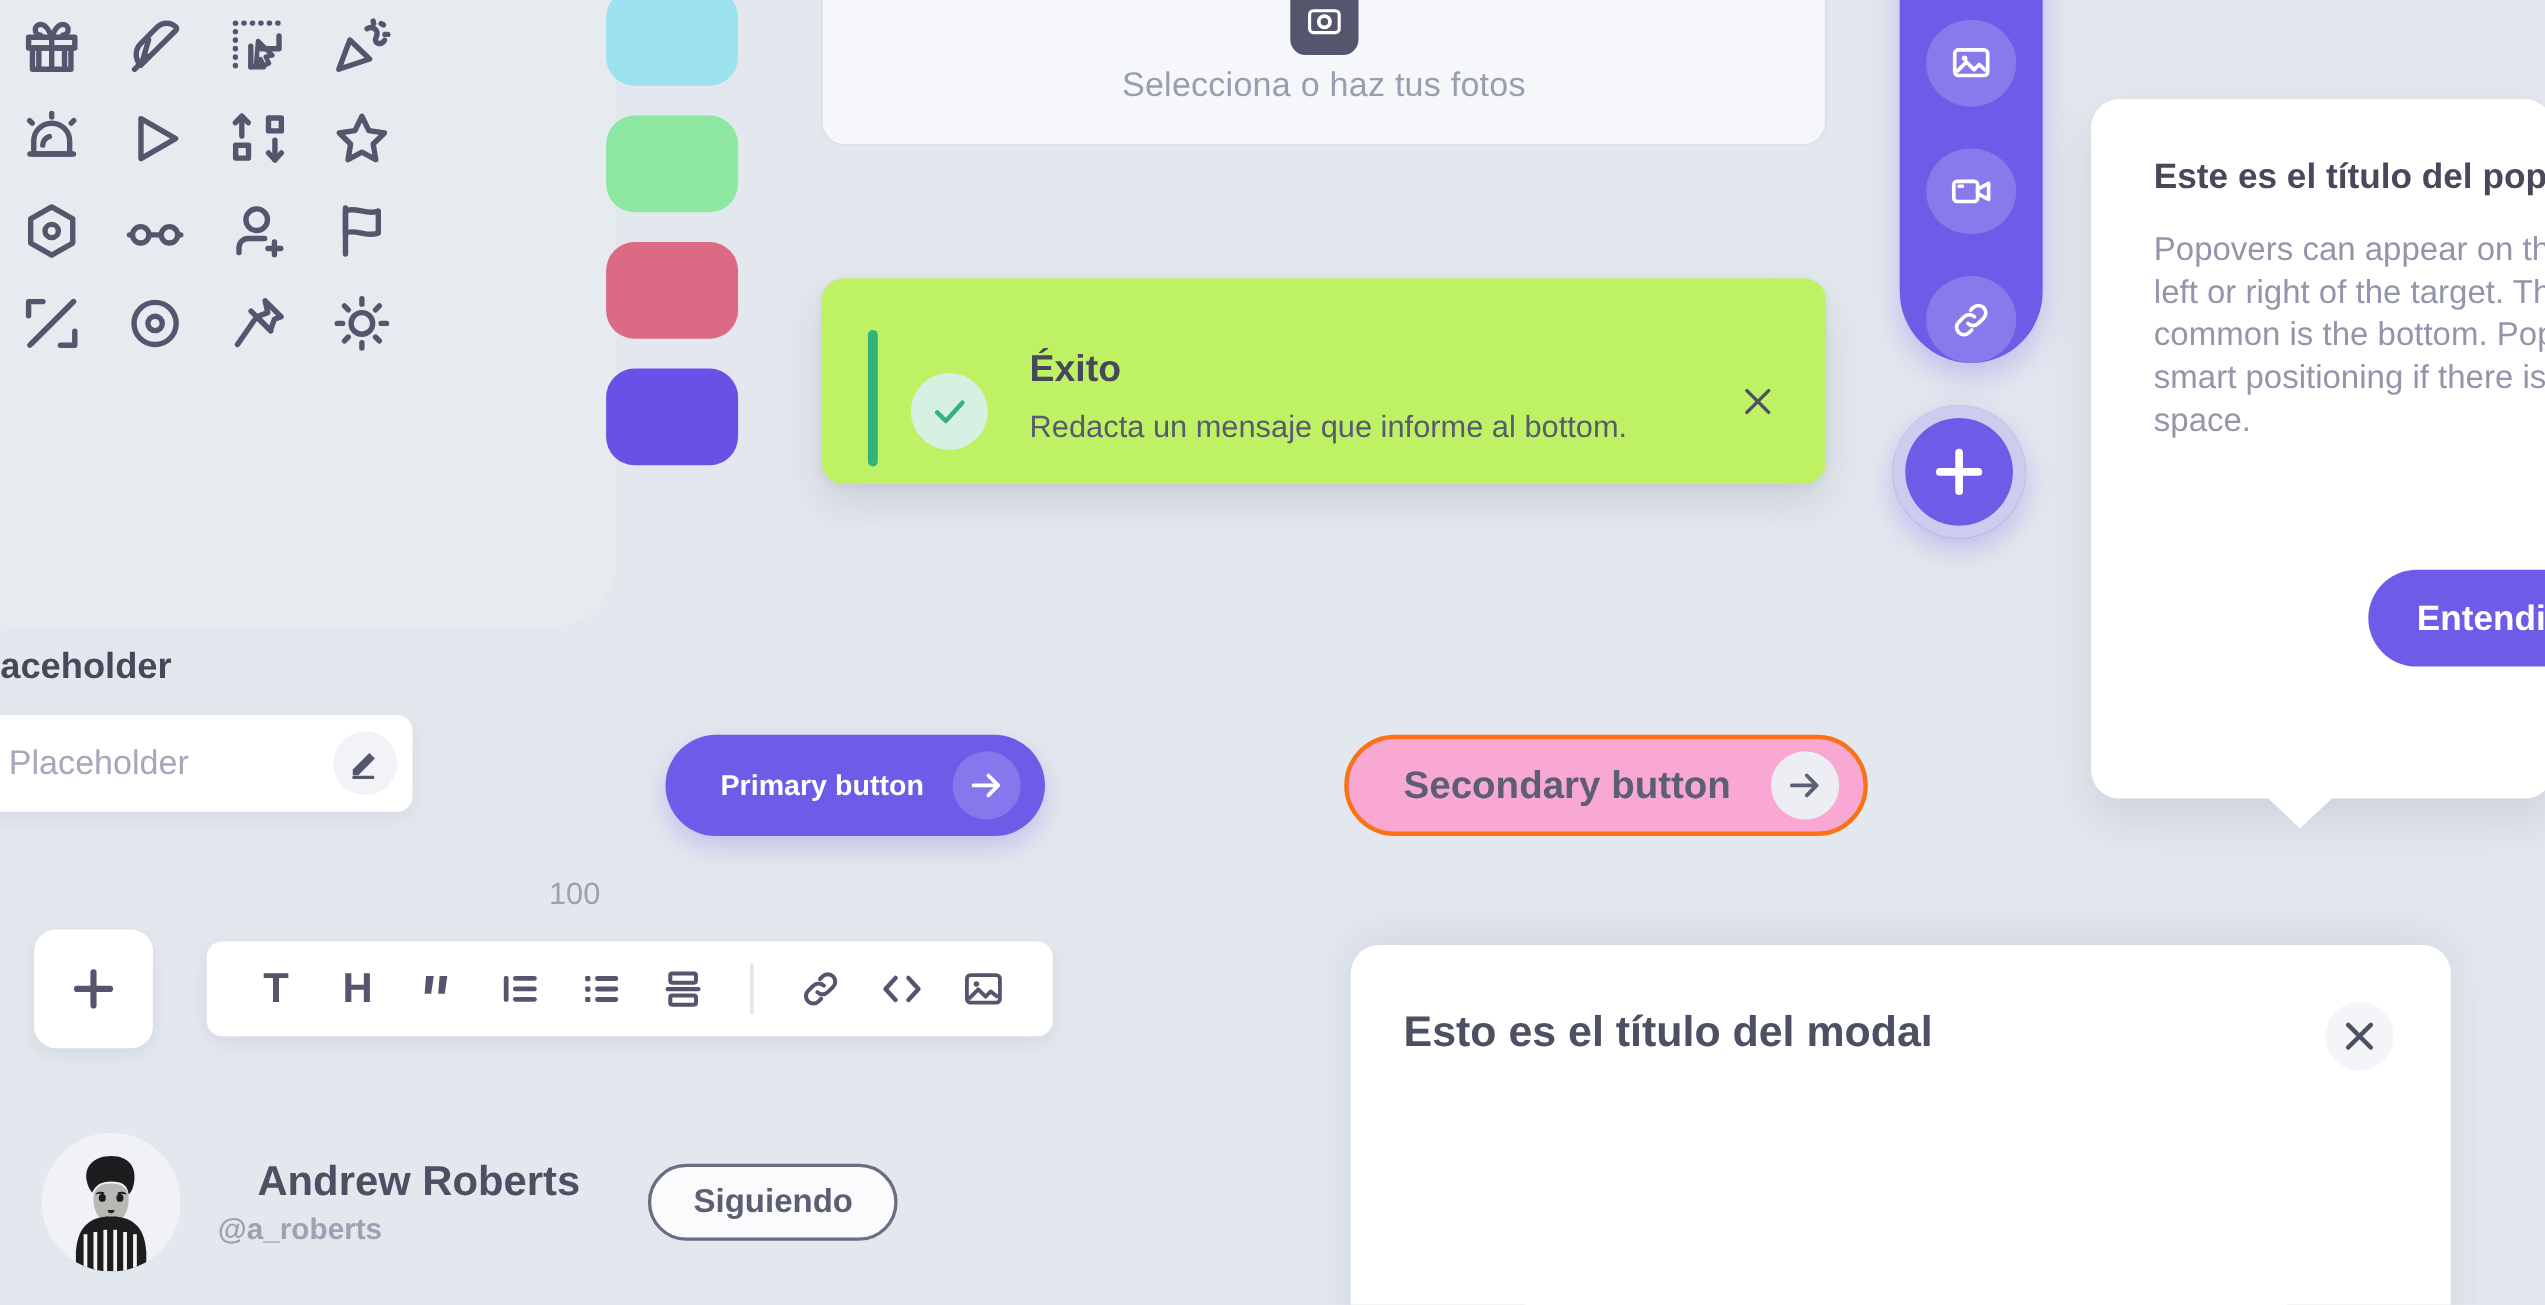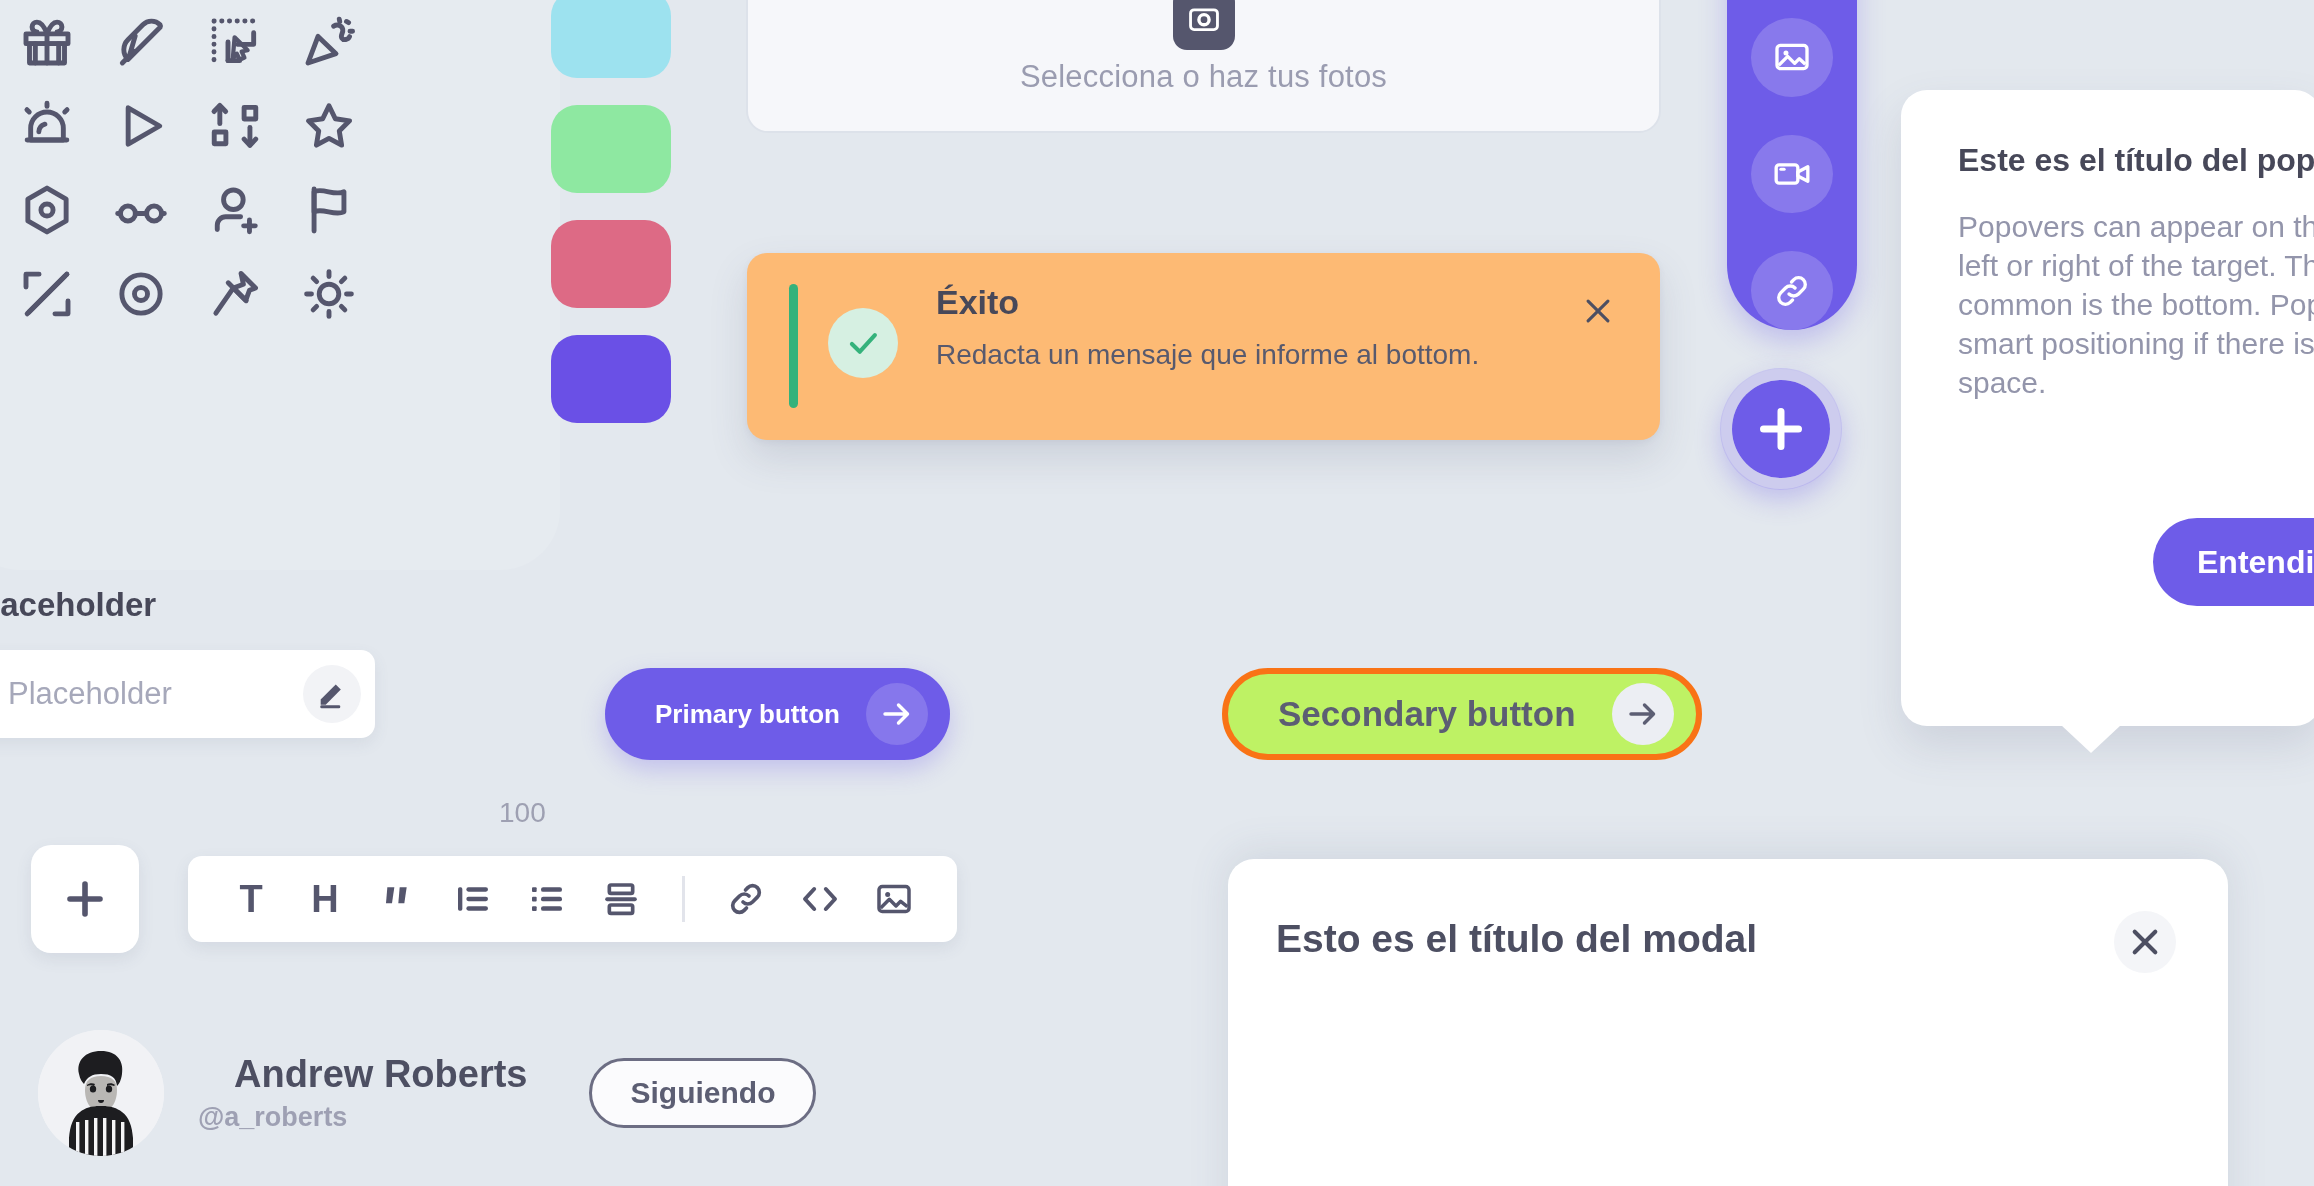--- a/index.html
+++ b/index.html
@@ -51,23 +51,23 @@
     width: 62px; height: 62px; border-radius: 14px;
     background: #55566d; display: flex; align-items: center; justify-content: center;
   }
   .dz-icon svg { width: 34px; height: 34px; }
   .dz-text { font-size: 31px; color: #9a9cb0; letter-spacing: .2px; margin-top: 36px; }
 
   
   .toast {
     position: absolute; left: 747px; top: 253px;
     width: 913px; height: 187px;
-    background: #fdba74; border-radius: 20px;
+    background: #bef264; border-radius: 20px;
     box-shadow: 0 18px 38px rgba(80,90,120,.16), 0 2px 6px rgba(80,90,120,.07);
-    display: flex; align-items: flex-start; padding: 0;
+    display: flex; align-items: center; padding: 0;
   }
   .toast-bar { width: 9px; height: 124px; border-radius: 6px; background: #34b27b; margin: 31px 0 0 42px; flex: 0 0 auto; }
   .toast-check {
     width: 70px; height: 70px; border-radius: 50%;
     background: #d6f0e2; display: flex; align-items: center; justify-content: center;
     margin: 55px 0 0 30px; flex: 0 0 auto;
   }
   .toast-check svg { width: 38px; height: 38px; }
   .toast-body { margin: 30px 0 0 38px; flex: 1 1 auto; }
   .toast-title { font-size: 34px; font-weight: 700; color: #474859; margin-bottom: 14px; }
@@ -162,21 +162,21 @@
   .btn-primary .circ {
     width: 62px; height: 62px; border-radius: 50%;
     background: rgba(255,255,255,.17);
     display: flex; align-items: center; justify-content: center; flex: 0 0 auto;
   }
   .btn-primary .circ svg { width: 36px; height: 36px; }
 
   .btn-secondary {
     position: absolute; left: 1222px; top: 668px;
     height: 92px; padding: 0 22px 0 50px; border-radius: 46px;
-    background: #bef264; border: 6px solid #f97316;
+    background: #f9a8d4; border: 4px solid #f97316;
     display: flex; align-items: center; gap: 36px; cursor: pointer;
   }
   .btn-secondary .lbl { font-size: 35px; font-weight: 700; color: #5c5e73; white-space: nowrap; }
   .btn-secondary .circ {
     width: 62px; height: 62px; border-radius: 50%; background: #eceef3;
     display: flex; align-items: center; justify-content: center; flex: 0 0 auto;
   }
   .btn-secondary .circ svg { width: 36px; height: 36px; }
 
   

